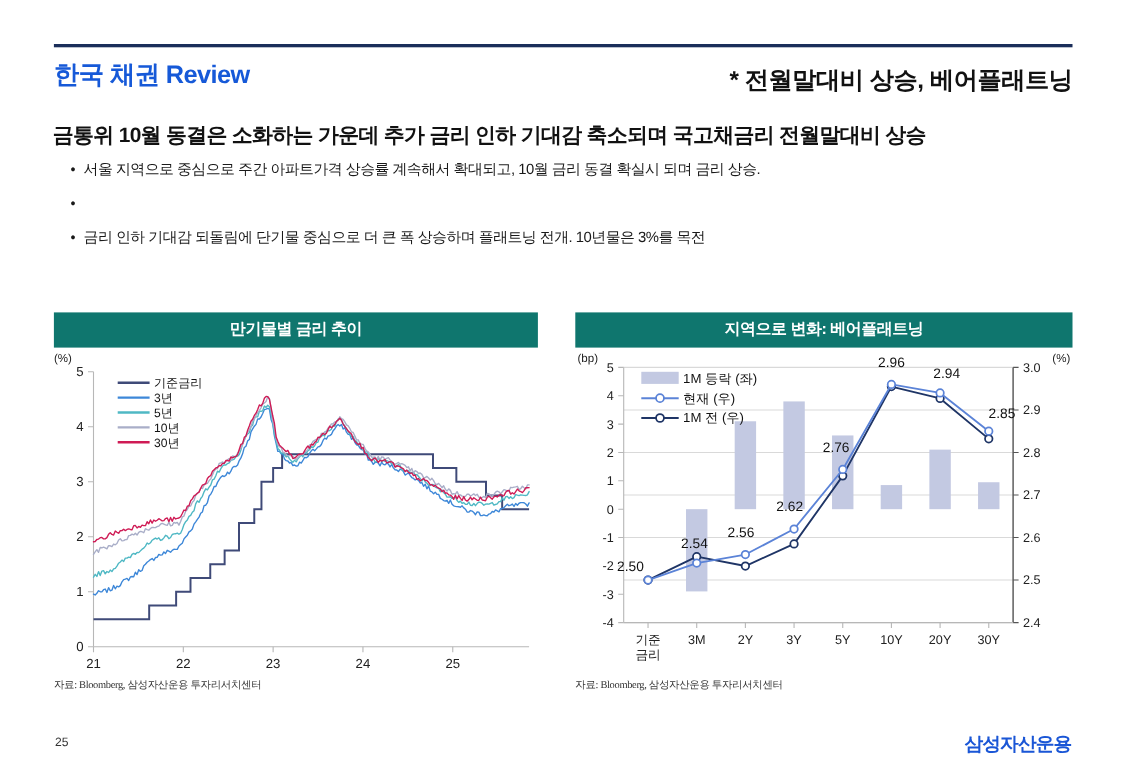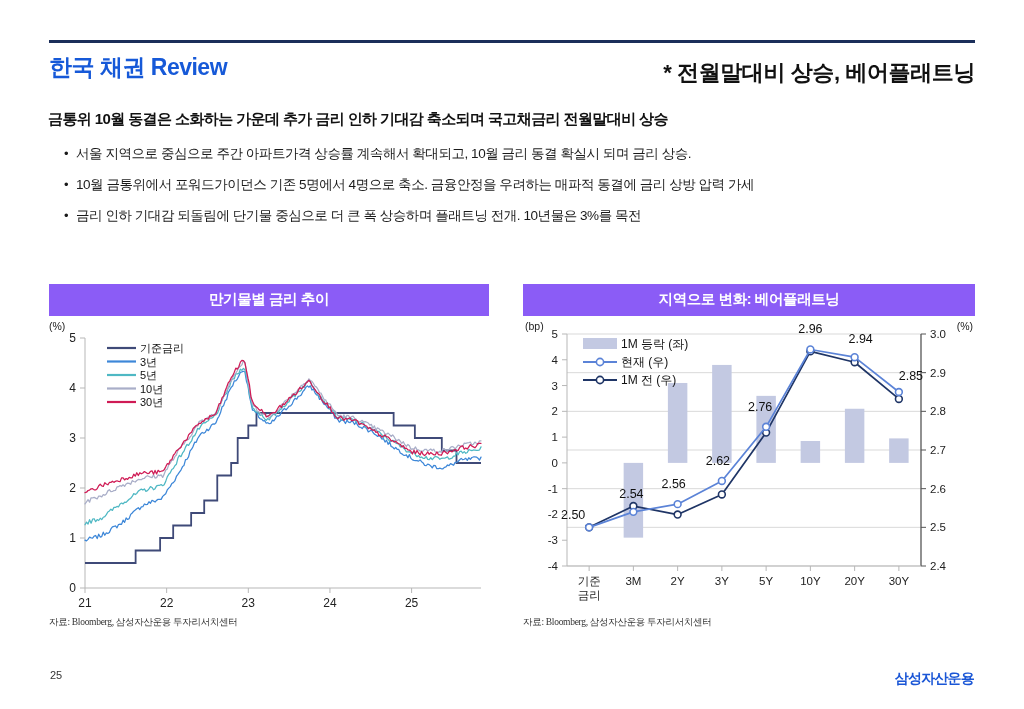--- a/index.html
+++ b/index.html
@@ -23,56 +23,56 @@
   }
   .subtitle{
     position:absolute;right:49px;top:58px;
     font-size:22px;font-weight:bold;color:#111;letter-spacing:-0.4px;
     white-space:nowrap;
   }
 
   
   .lead{
     position:absolute;left:48px;top:110px;
-    font-size:15px;font-weight:bold;color:#111;letter-spacing:-0.6px;
+    font-size:19px;font-weight:bold;color:#111;letter-spacing:-0.6px;
     white-space:nowrap;
   }
   .bullets{position:absolute;left:64px;top:145px;width:930px;}
   .bullet{
     font-size:13.5px;color:#1a1a1a;letter-spacing:-0.45px;
     margin-bottom:13px;white-space:nowrap;line-height:1.35;
     display:flex;align-items:flex-start;
   }
   .bullet .dot{
     width:12px;flex:0 0 12px;color:#1a1a1a;font-size:13px;line-height:1.35;
   }
 
   
   .panel{position:absolute;top:284px;}
   .panel.left{left:49px;width:440px;}
   .panel.right{left:523px;width:452px;}
   .panel-head{
-    background:#8b5cf6;color:#fff;text-align:center;
+    background:#0f766e;color:#fff;text-align:center;
     font-size:14.5px;font-weight:bold;letter-spacing:-0.4px;
     padding:6px 0 7px 0;
   }
   .axis-cap{font-size:10.5px;color:#222;position:absolute;}
 
   .plot-wrap{position:relative;}
   .src{
     position:absolute;font-size:9.5px;color:#333;letter-spacing:-0.3px;
     white-space:nowrap;
     font-family:Liberation Serif, serif;
   }
 
   
   .pagenum{position:absolute;left:50px;bottom:28px;font-size:11px;color:#333;}
   .brand{
     position:absolute;right:50px;bottom:21px;
-    font-size:14px;font-weight:bold;color:#1a56d6;letter-spacing:-0.8px;
+    font-size:17px;font-weight:bold;color:#1a56d6;letter-spacing:-0.8px;
   }
 </style>
 </head>
 <body>
 
 <div class="slide">
 
   <div class="top-rule"></div>
 
   <div class="title">한국 채권 Review</div>
@@ -80,21 +80,20 @@
 
   <div class="lead">금통위 10월 동결은 소화하는 가운데 추가 금리 인하 기대감 축소되며 국고채금리 전월말대비 상승</div>
 
   <div class="bullets">
     <div class="bullet">
       <span class="dot">•</span>
       <span>서울 지역으로 중심으로 주간 아파트가격 상승률 계속해서 확대되고, 10월 금리 동결 확실시 되며 금리 상승.</span>
     </div>
     <div class="bullet">
       <span class="dot">•</span>
-      <span>10월 금통위에서 포워드가이던스 기존 5명에서 4명으로 축소. 금융안정을 우려하는 매파적 동결에 금리 상방 압력 가세</span>
     </div>
     <div class="bullet">
       <span class="dot">•</span>
       <span>금리 인하 기대감 되돌림에 단기물 중심으로 더 큰 폭 상승하며 플래트닝 전개. 10년물은 3%를 목전</span>
     </div>
   </div>
 
   <div class="panel left">
     <div class="panel-head">만기물별 금리 추이</div>
     <div class="plot-wrap" style="height:320px;">

